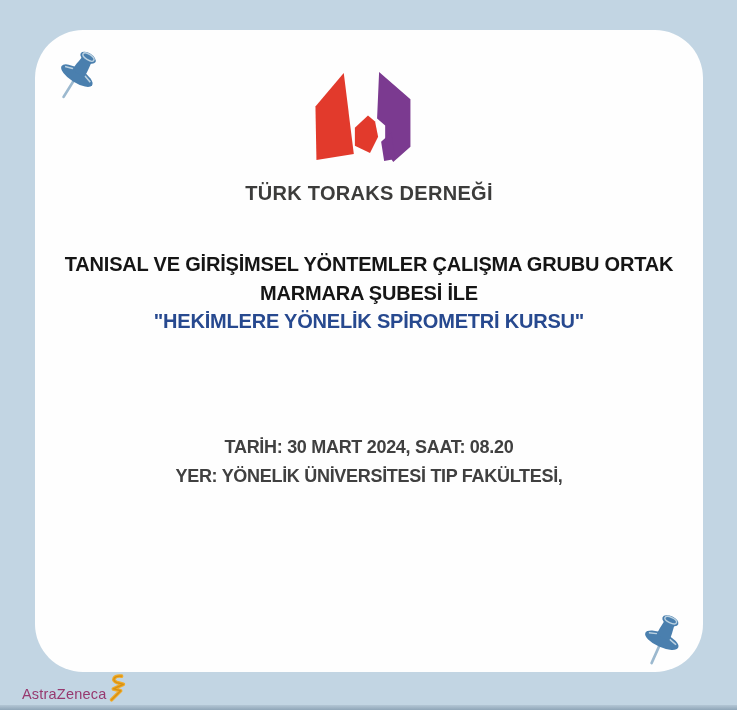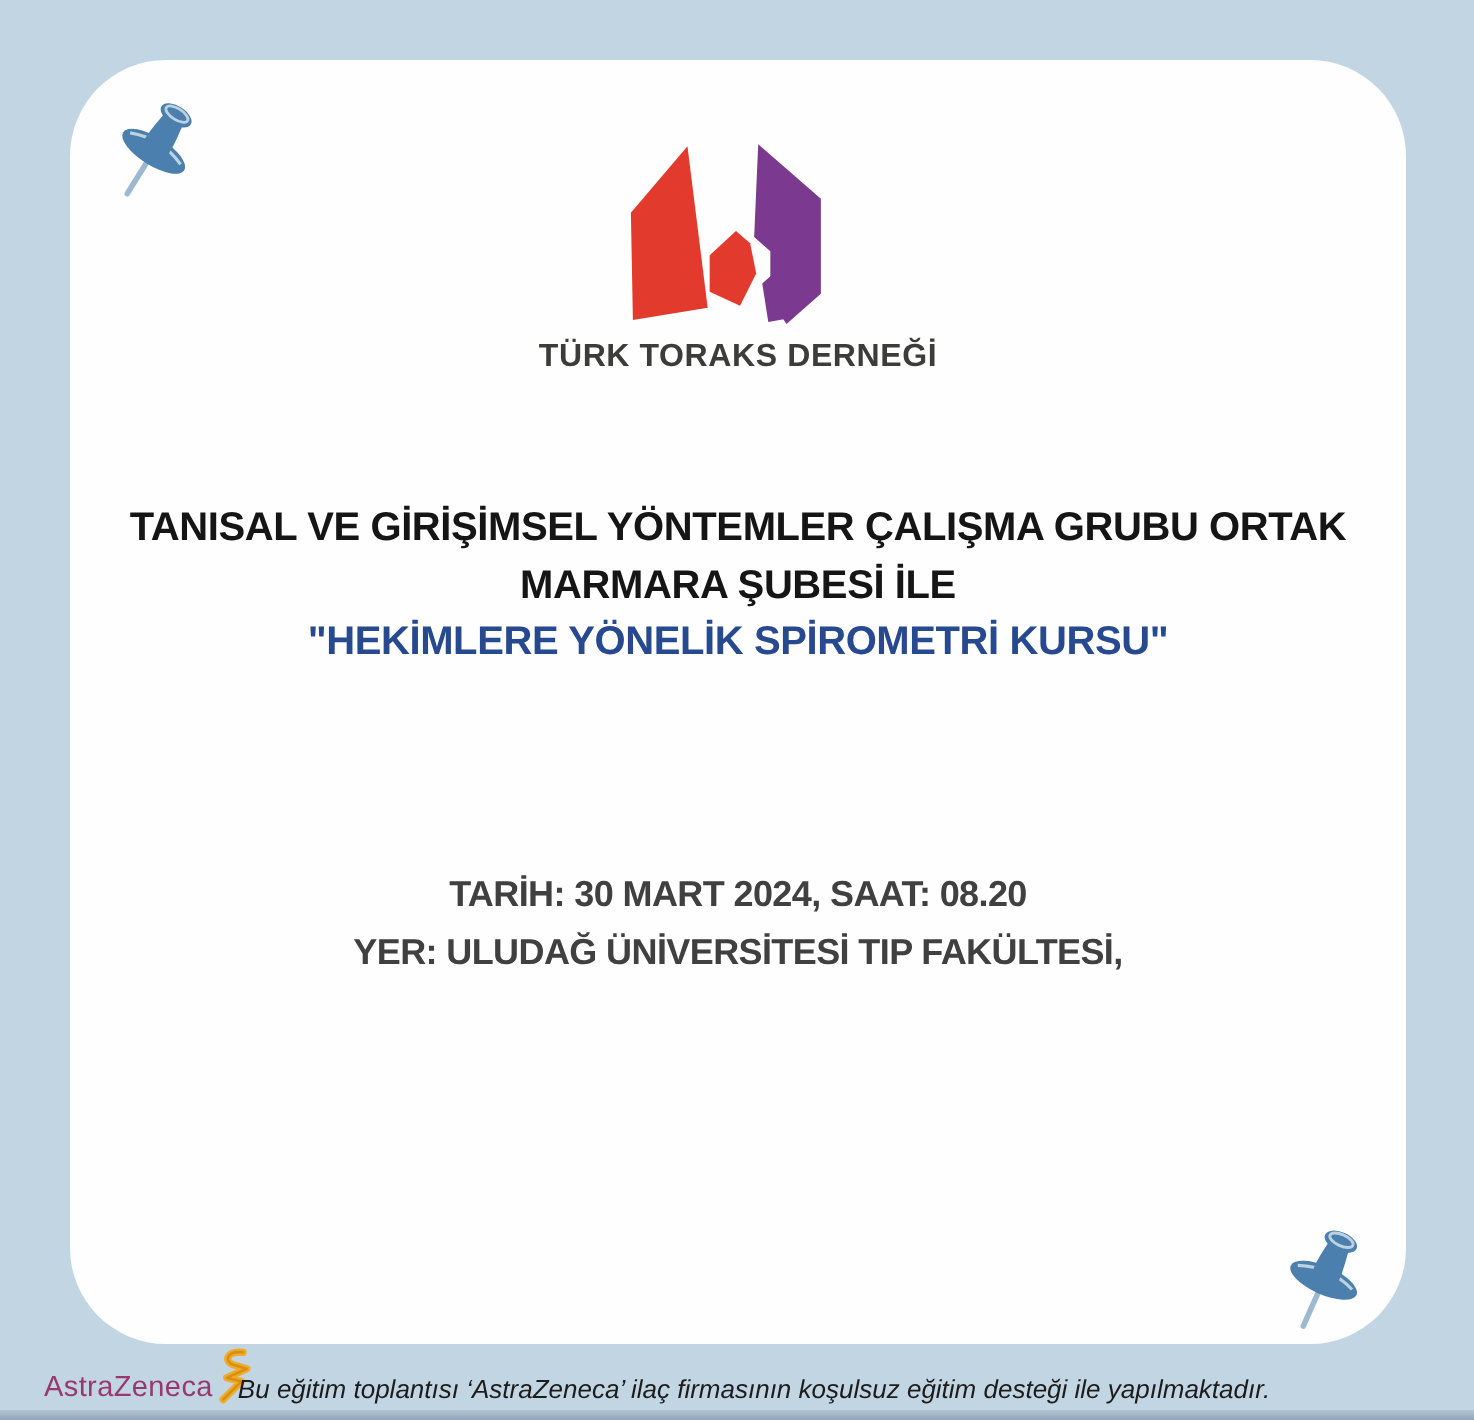--- a/index.html
+++ b/index.html
@@ -11,21 +11,21 @@
   .bottom-edge{
     position:absolute;left:0;bottom:0;width:737px;height:5px;
     background:linear-gradient(#b3c6d5,#8fa6b8);
   }
   .card{
     position:absolute;left:35px;top:30px;width:668px;height:642px;
     background:#fefefe;border-radius:48px;
   }
   .logo-block{position:absolute;top:36px;left:0;width:100%;text-align:center;}
   .logo-name{
-    margin-top:3px;font-size:16px;font-weight:bold;color:#3c3c3b;
+    margin-top:16px;font-size:20px;font-weight:bold;color:#3c3c3b;
     letter-spacing:0.3px;
   }
   .title-block{
     position:absolute;top:220px;left:14px;width:640px;text-align:center;
     font-weight:bold;font-size:20px;line-height:28.5px;color:#151515;
     letter-spacing:-0.2px;white-space:nowrap;
   }
   .title-line3{color:#27498f;}
   .details-block{
     position:absolute;top:403px;left:14px;width:640px;text-align:center;
@@ -62,21 +62,21 @@
   </div>
 
   <div class="title-block">
     <div>TANISAL VE GİRİŞİMSEL YÖNTEMLER ÇALIŞMA GRUBU ORTAK</div>
     <div>MARMARA ŞUBESİ İLE</div>
     <div class="title-line3">"HEKİMLERE YÖNELİK SPİROMETRİ KURSU"</div>
   </div>
 
   <div class="details-block">
     <div>TARİH: 30 MART 2024, SAAT: 08.20</div>
-    <div>YER: ULUDAĞ ÜNİVERSİTESİ TIP FAKÜLTESİ,</div>
+    <div>YER: YÖNELİK ÜNİVERSİTESİ TIP FAKÜLTESİ,</div>
   </div>
 
 </div>
 
 <svg class="pushpin pin-topleft" width="62" height="72" viewBox="0 0 62 92">
   <g transform="rotate(32 31 46)">
     <path d="M31,62 L31,88" stroke="#9cb9cf" stroke-width="3.5" stroke-linecap="round" fill="none"></path>
     <ellipse cx="31" cy="56" rx="23" ry="9" fill="#4a7fae"></ellipse>
     <path d="M12,54 Q31,46 50,54" stroke="#bcd2e1" stroke-width="2" fill="none"></path>
     <path d="M22,53 C22,42 24,36 24,31 L38,31 C38,36 40,42 40,53 Z" fill="#4a7fae"></path>
@@ -97,16 +97,15 @@
 </svg>
 
 <div class="footer">
   <div class="az-logo">
     <span class="az-name">AstraZeneca</span>
     <svg class="az-mark" width="20" height="30" viewBox="0 0 22 32">
       <path d="M16,3 C7,2 5,8 11,10 L18,12 L7,17 L15,19 L5,29" fill="none" stroke="#efab2a" stroke-width="4" stroke-linejoin="round" stroke-linecap="round"></path>
       <path d="M16,3 C7,2 5,8 11,10 L18,12 L7,17 L15,19 L5,29" fill="none" stroke="#d89013" stroke-width="1.4" stroke-linejoin="round" stroke-linecap="round"></path>
     </svg>
   </div>
-  <div class="disclaimer">Bu eğitim toplantısı ‘AstraZeneca’ ilaç firmasının  koşulsuz  eğitim desteği ile yapılmaktadır.</div>
 </div>
 
 <div class="bottom-edge"></div>
 
 </body></html>

